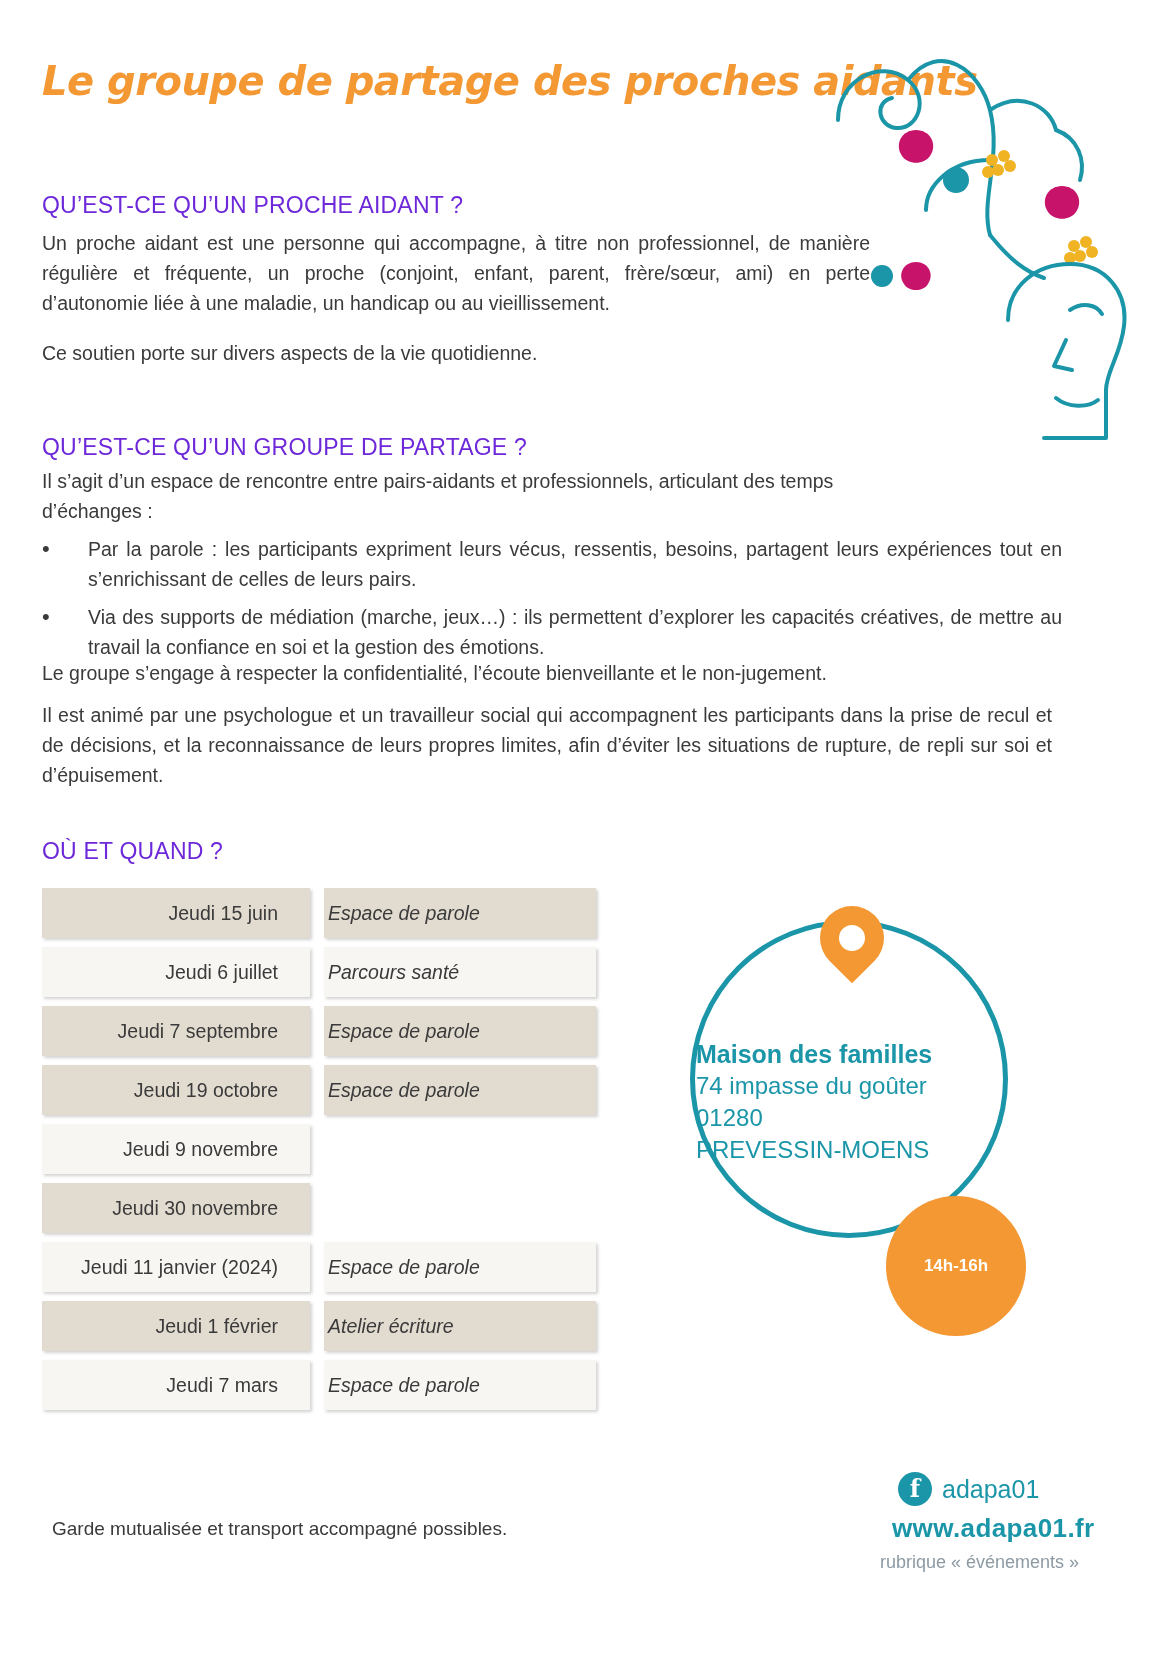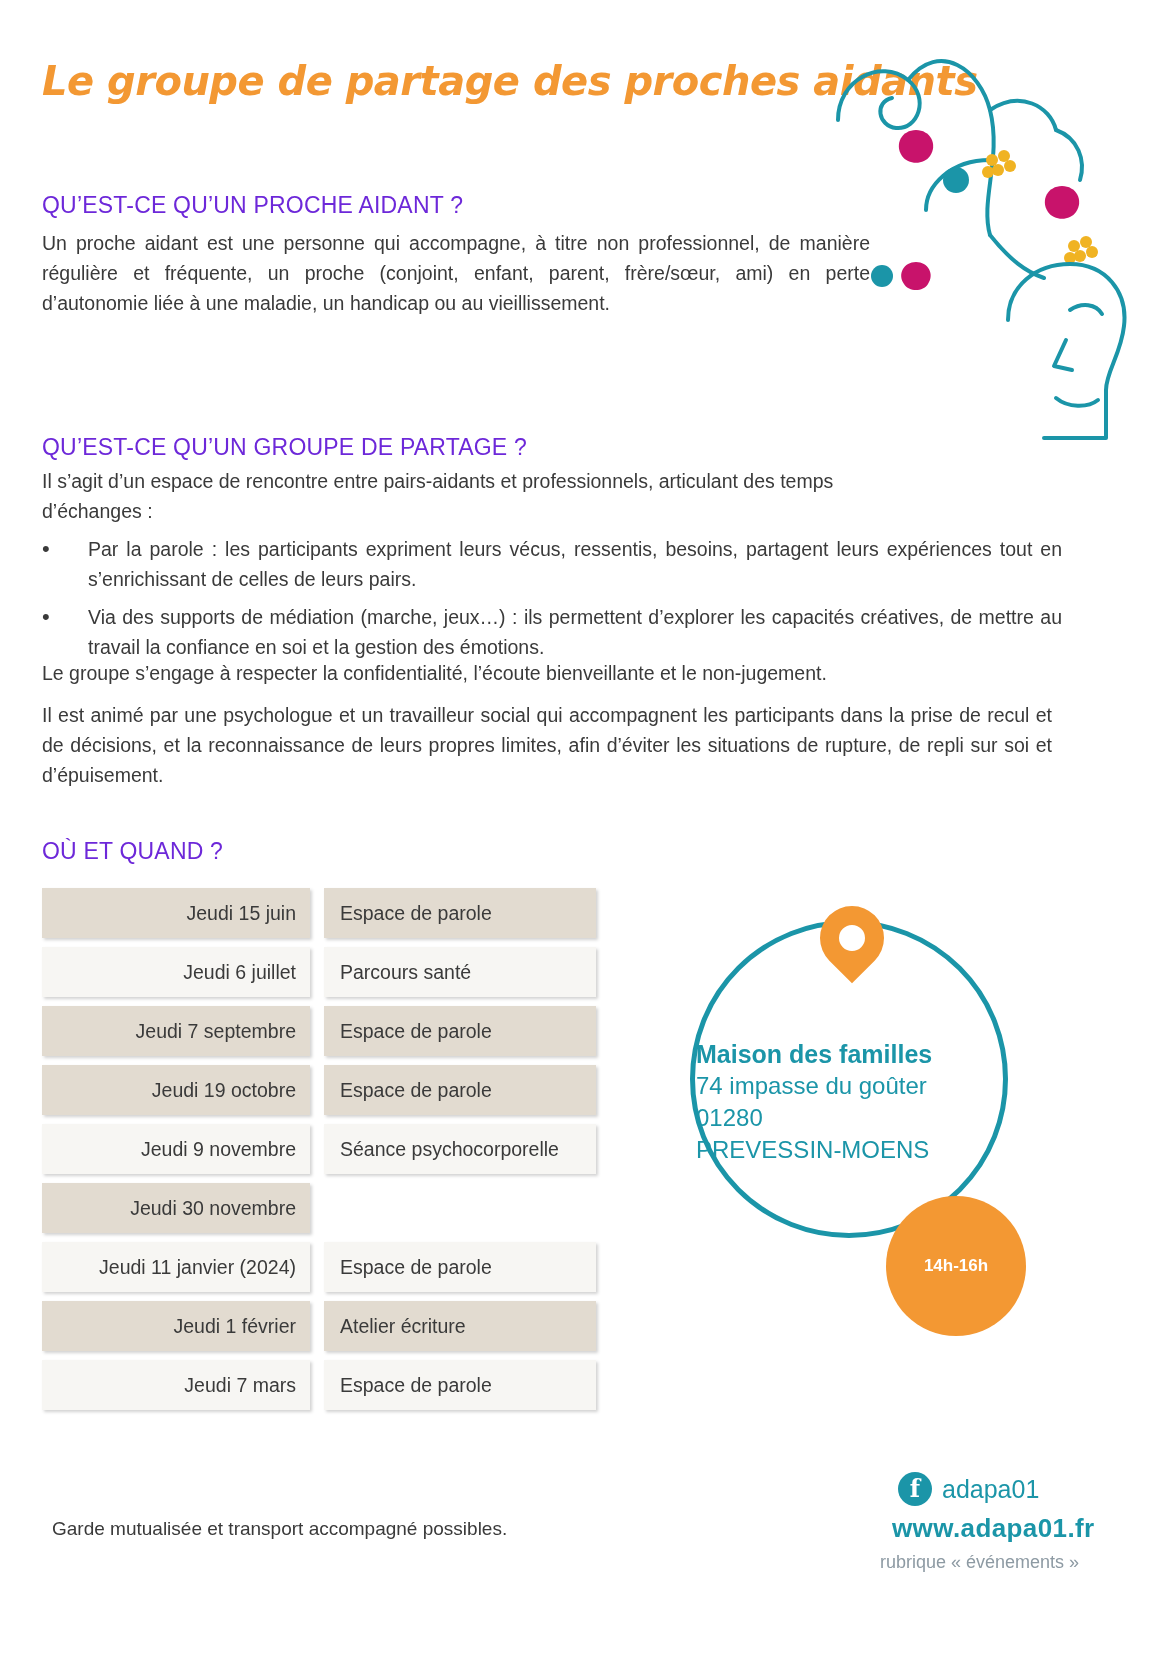--- a/index.html
+++ b/index.html
@@ -103,37 +103,38 @@
   .row {
     display: flex;
     height: 50px;
     margin-bottom: 9px;
   }
   .cell-date {
     width: 268px;
     display: flex;
     align-items: center;
     justify-content: flex-end;
-    padding-right: 14px;
+    padding-right: 32px;
     box-sizing: border-box;
     font-size: 19.5px;
     color: #3a3a3a;
     box-shadow: 2px 2px 3px rgba(0,0,0,0.18);
   }
   .cell-act {
     width: 272px;
     margin-left: 14px;
     display: flex;
     align-items: center;
     justify-content: flex-start;
-    padding-left: 16px;
+    padding-left: 4px;
     box-sizing: border-box;
     font-size: 19.5px;
     color: #3a3a3a;
     box-shadow: 2px 2px 3px rgba(0,0,0,0.18);
+    font-style: italic;
   }
   .shade-dark { background: #e2dbd0; }
   .shade-light { background: #f7f6f3; }
 
   .footnote {
     position: absolute;
     left: 52px;
     top: 1518px;
     font-size: 19px;
     color: #3a3a3a;
@@ -291,20 +292,21 @@
     <g fill="none" stroke="#1B95A8" stroke-width="4" stroke-linecap="round" stroke-linejoin="round">
       <path d="M178 310 C 178 276, 206 254, 240 254 C 276 254, 298 282, 294 316 C 291 344, 276 362, 276 380 L 276 428 L 214 428"></path>
       <path d="M240 300 C 252 292, 266 294, 272 304"></path>
       <path d="M236 330 L 224 356 L 242 360"></path>
       <path d="M226 388 C 238 398, 258 398, 268 390"></path>
     </g>
   </svg>
 
   <div class="sec-head" id="head-proche">QU’EST-CE QU’UN PROCHE AIDANT ?</div>
   <div class="para" id="p1">Un proche aidant est une personne qui accompagne, à titre non professionnel, de manière régulière et fréquente, un proche (conjoint, enfant, parent, frère/sœur, ami) en perte d’autonomie liée à une maladie, un handicap ou au vieillissement.</div>
+  <div class="para" id="p2">Ce soutien porte sur divers aspects de la vie quotidienne.</div>
 
   <div class="sec-head" id="head-groupe">QU’EST-CE QU’UN GROUPE DE PARTAGE ?</div>
   <div class="para" id="p3">Il s’agit d’un espace de rencontre entre pairs-aidants et professionnels, articulant des temps d’échanges :</div>
 
   <div class="bullets">
     <div class="bullet">
       <span class="dot">•</span>
       <span>Par la parole : les participants expriment leurs vécus, ressentis, besoins, partagent leurs expériences tout en s’enrichissant de celles de leurs pairs.</span>
     </div>
     <div class="bullet">
@@ -330,21 +332,20 @@
     <div class="row">
       <div class="cell-date shade-dark">Jeudi 7 septembre</div>
       <div class="cell-act shade-dark">Espace de parole</div>
     </div>
     <div class="row">
       <div class="cell-date shade-dark">Jeudi 19 octobre</div>
       <div class="cell-act shade-dark">Espace de parole</div>
     </div>
     <div class="row">
       <div class="cell-date shade-light">Jeudi 9 novembre</div>
-      <div class="cell-act shade-light">Séance psychocorporelle</div>
     </div>
     <div class="row">
       <div class="cell-date shade-dark">Jeudi 30 novembre</div>
     </div>
     <div class="row">
       <div class="cell-date shade-light">Jeudi 11 janvier (2024)</div>
       <div class="cell-act shade-light">Espace de parole</div>
     </div>
     <div class="row">
       <div class="cell-date shade-dark">Jeudi 1 février</div>

